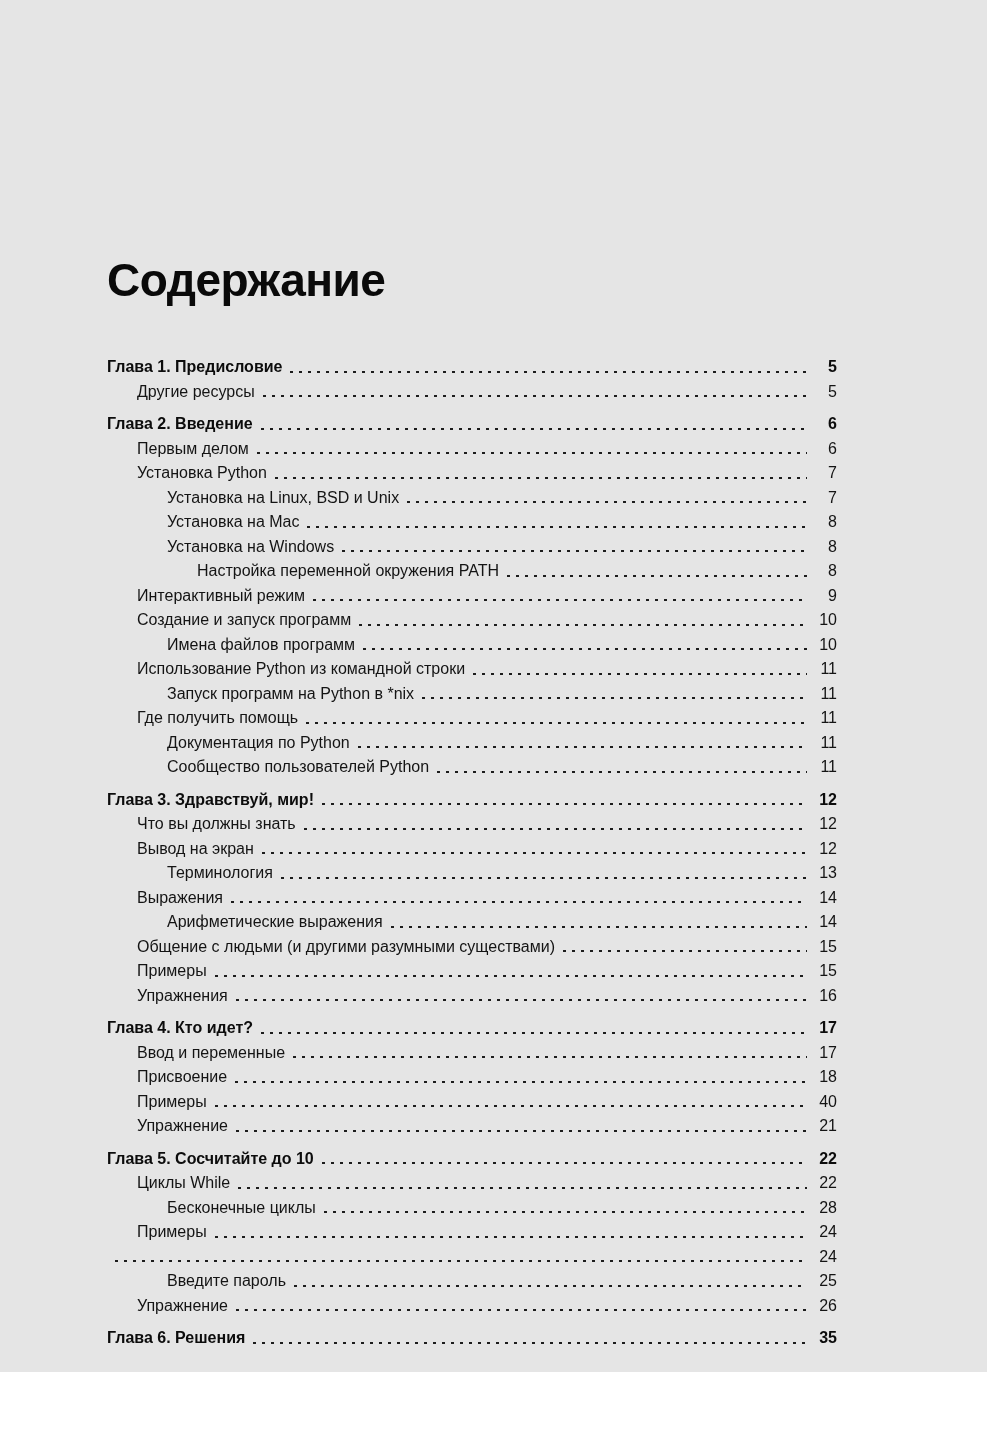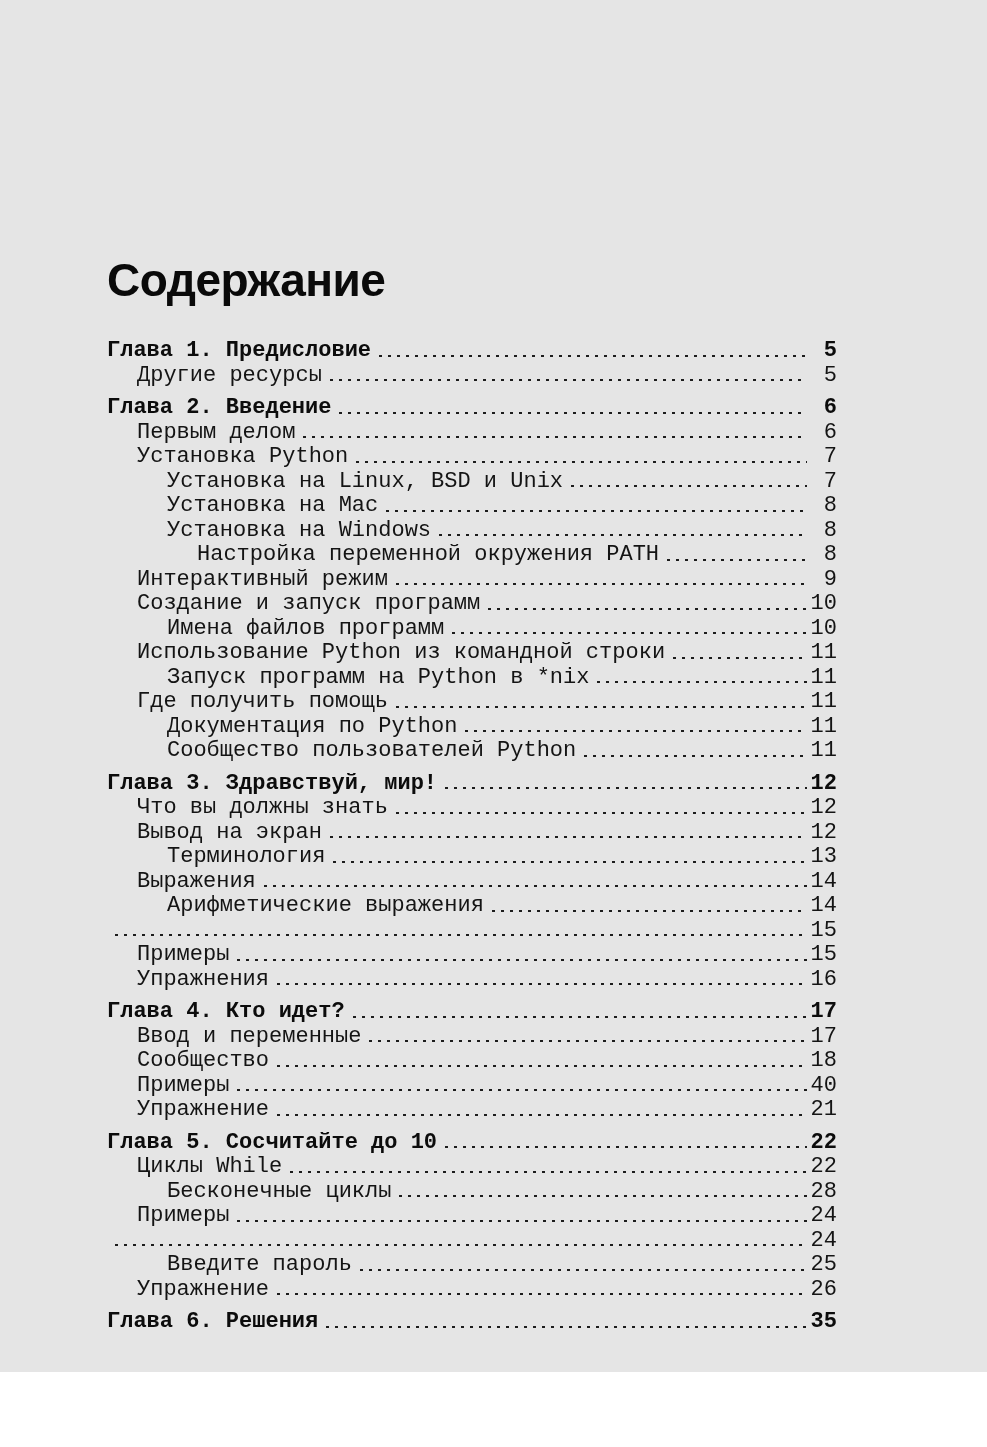--- a/index.html
+++ b/index.html
@@ -20,23 +20,23 @@
   .page-title {
     margin: 0;
     font-family: "Liberation Sans", "DejaVu Sans", sans-serif;
     font-weight: 700;
     font-size: 46px;
     line-height: 1;
     letter-spacing: -0.5px;
     color: #0a0a0a;
   }
   .toc {
-    margin-top: 36px;
-    font-family: Liberation Mono, monospace;
-    font-size: 22px;
+    margin-top: 52px;
+    font-family: Liberation Sans, sans-serif;
+    font-size: 16px;
     color: #141414;
   }
   .toc-group + .toc-group {
     margin-top: 8px;
   }
   .toc-row {
     display: flex;
     align-items: baseline;
     line-height: 24.5px;
     white-space: nowrap;
@@ -210,20 +210,21 @@
     <span class="page-num">14</span>
   </div>
 
   <div class="toc-row indent-2">
     <span class="entry-label">Арифметические выражения</span>
     <span class="dot-leader"></span>
     <span class="page-num">14</span>
   </div>
 
   <div class="toc-row indent-1">
+    <span class="entry-label">Общение с людьми (и другими разумными существами)</span>
     <span class="dot-leader"></span>
     <span class="page-num">15</span>
   </div>
 
   <div class="toc-row indent-1">
     <span class="entry-label">Примеры</span>
     <span class="dot-leader"></span>
     <span class="page-num">15</span>
   </div>
 
@@ -240,21 +241,21 @@
     <span class="page-num">17</span>
   </div>
 
   <div class="toc-row indent-1">
     <span class="entry-label">Ввод и переменные</span>
     <span class="dot-leader"></span>
     <span class="page-num">17</span>
   </div>
 
   <div class="toc-row indent-1">
-    <span class="entry-label">Сообщество</span>
+    <span class="entry-label">Присвоение</span>
     <span class="dot-leader"></span>
     <span class="page-num">18</span>
   </div>
 
   <div class="toc-row indent-1">
     <span class="entry-label">Примеры</span>
     <span class="dot-leader"></span>
     <span class="page-num">40</span>
   </div>
 

